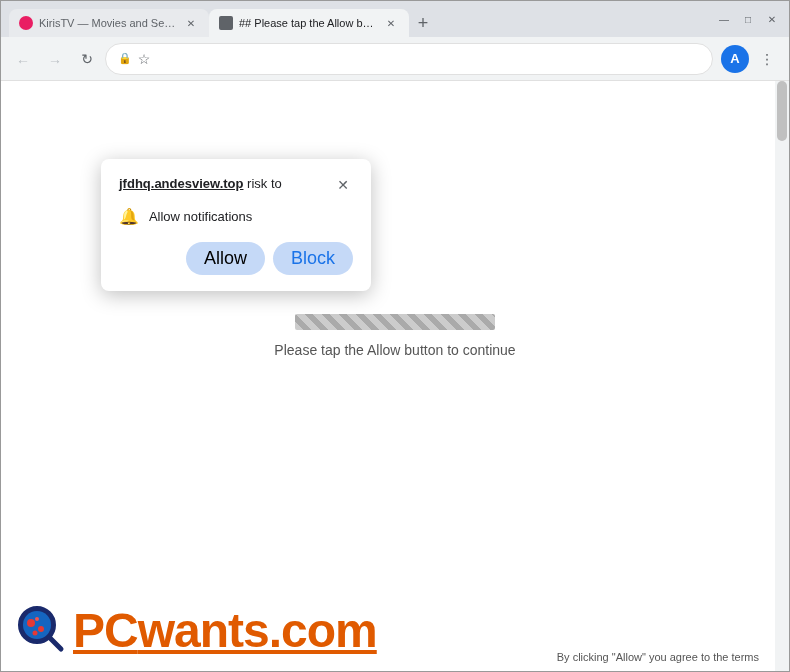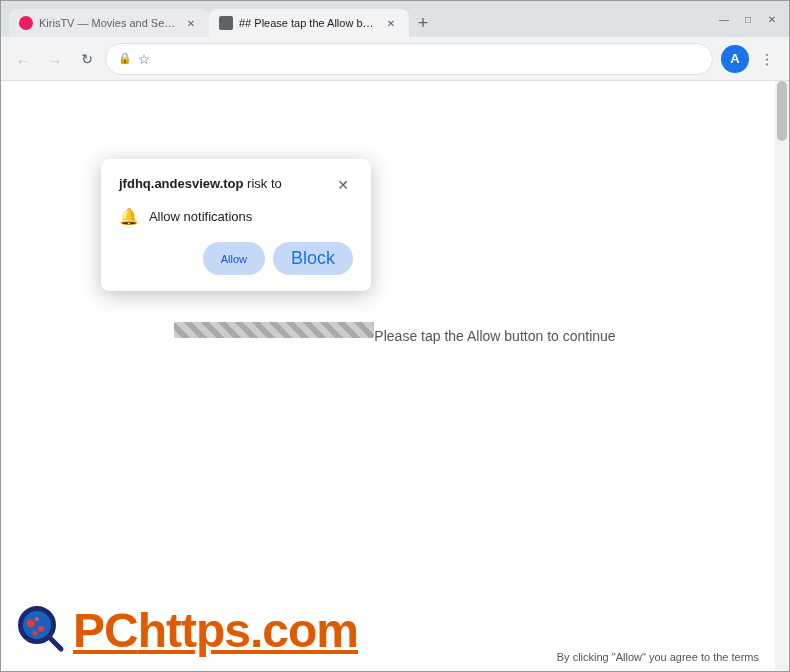--- a/index.html
+++ b/index.html
@@ -229,20 +229,21 @@
     }
 
     .popup-title {
       font-size: 13px;
       color: #202124;
       line-height: 1.4;
     }
 
     .popup-title strong {
       font-weight: 600;
+      text-decoration: underline;
     }
 
     .popup-close {
       width: 20px;
       height: 20px;
       display: flex;
       align-items: center;
       justify-content: center;
       border-radius: 50%;
       color: #5f6368;
@@ -269,41 +270,41 @@
       display: flex;
       justify-content: flex-end;
       gap: 8px;
     }
 
     .btn-allow {
       padding: 6px 18px;
       border: none;
       border-radius: 20px;
       background: #c5d9f7;
-      color: #1d4ed8;
-      font-size: 11px;
+      color: #000000;
+      font-size: 18px;
       font-weight: 500;
       cursor: pointer;
     }
 
     .btn-block {
       padding: 6px 18px;
       border: none;
       border-radius: 20px;
       background: #c5d9f7;
       color: #1a73e8;
       font-size: 18px;
       font-weight: 500;
       cursor: pointer;
     }
 
     
     .page-content {
       display: flex;
-      flex-direction: row;
+      flex-direction: column;
       align-items: center;
       justify-content: center;
       height: 100%;
       padding-bottom: 80px;
     }
 
     .progress-bar-container {
       width: 200px;
       height: 16px;
       margin-bottom: 12px;
@@ -475,21 +476,21 @@
 
           <circle cx="14" cy="18" r="4" fill="#e53935"></circle>
           <circle cx="24" cy="24" r="3" fill="#e53935"></circle>
           <circle cx="18" cy="28" r="2.5" fill="#e53935"></circle>
 
           <line x1="32" y1="32" x2="44" y2="44" stroke="#1a2a6c" stroke-width="5" stroke-linecap="round"></line>
 
           <circle cx="20" cy="14" r="2" fill="#ef5350"></circle>
         </svg>
         <div class="pcrisk-text">
-          <span>PC</span><span style="color:#e05a00">https.com</span>
+          <span>PC</span><span style="color:#e05a00">wants.com</span>
         </div>
       </div>
     </div>
 
     <div class="bottom-notice">
       <span>By clicking "Allow" you agree to the terms</span>
     </div>
 
   </div>
 </div>

